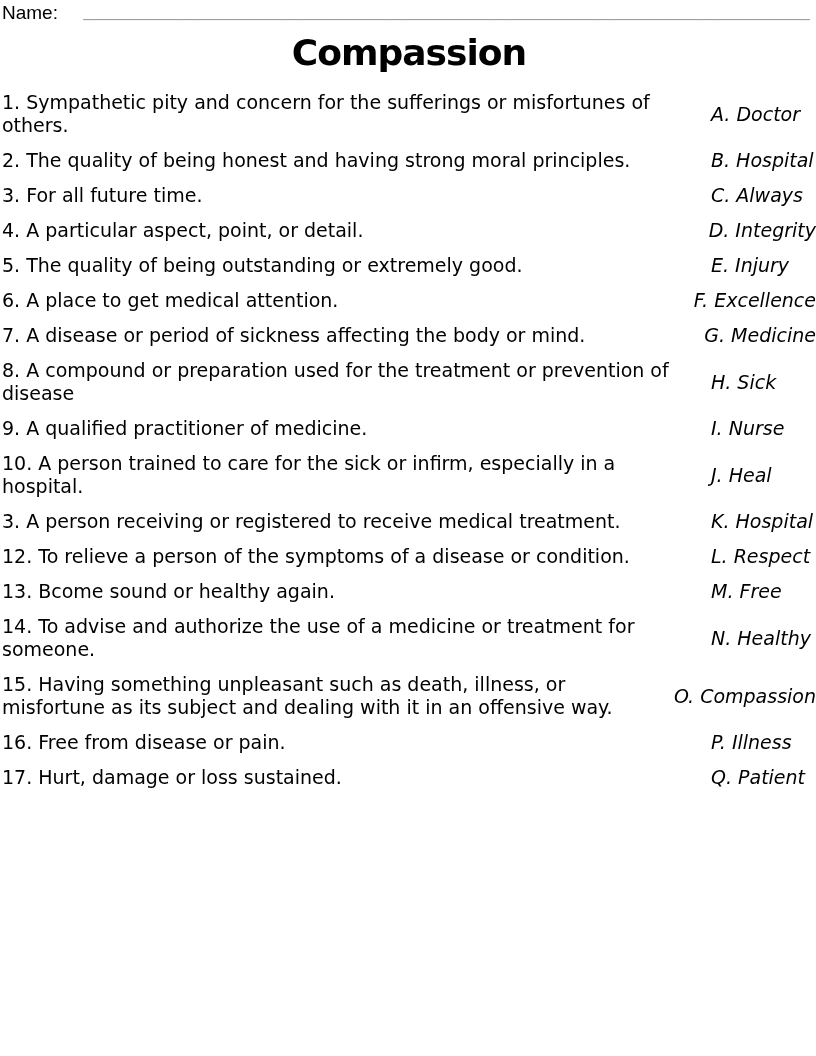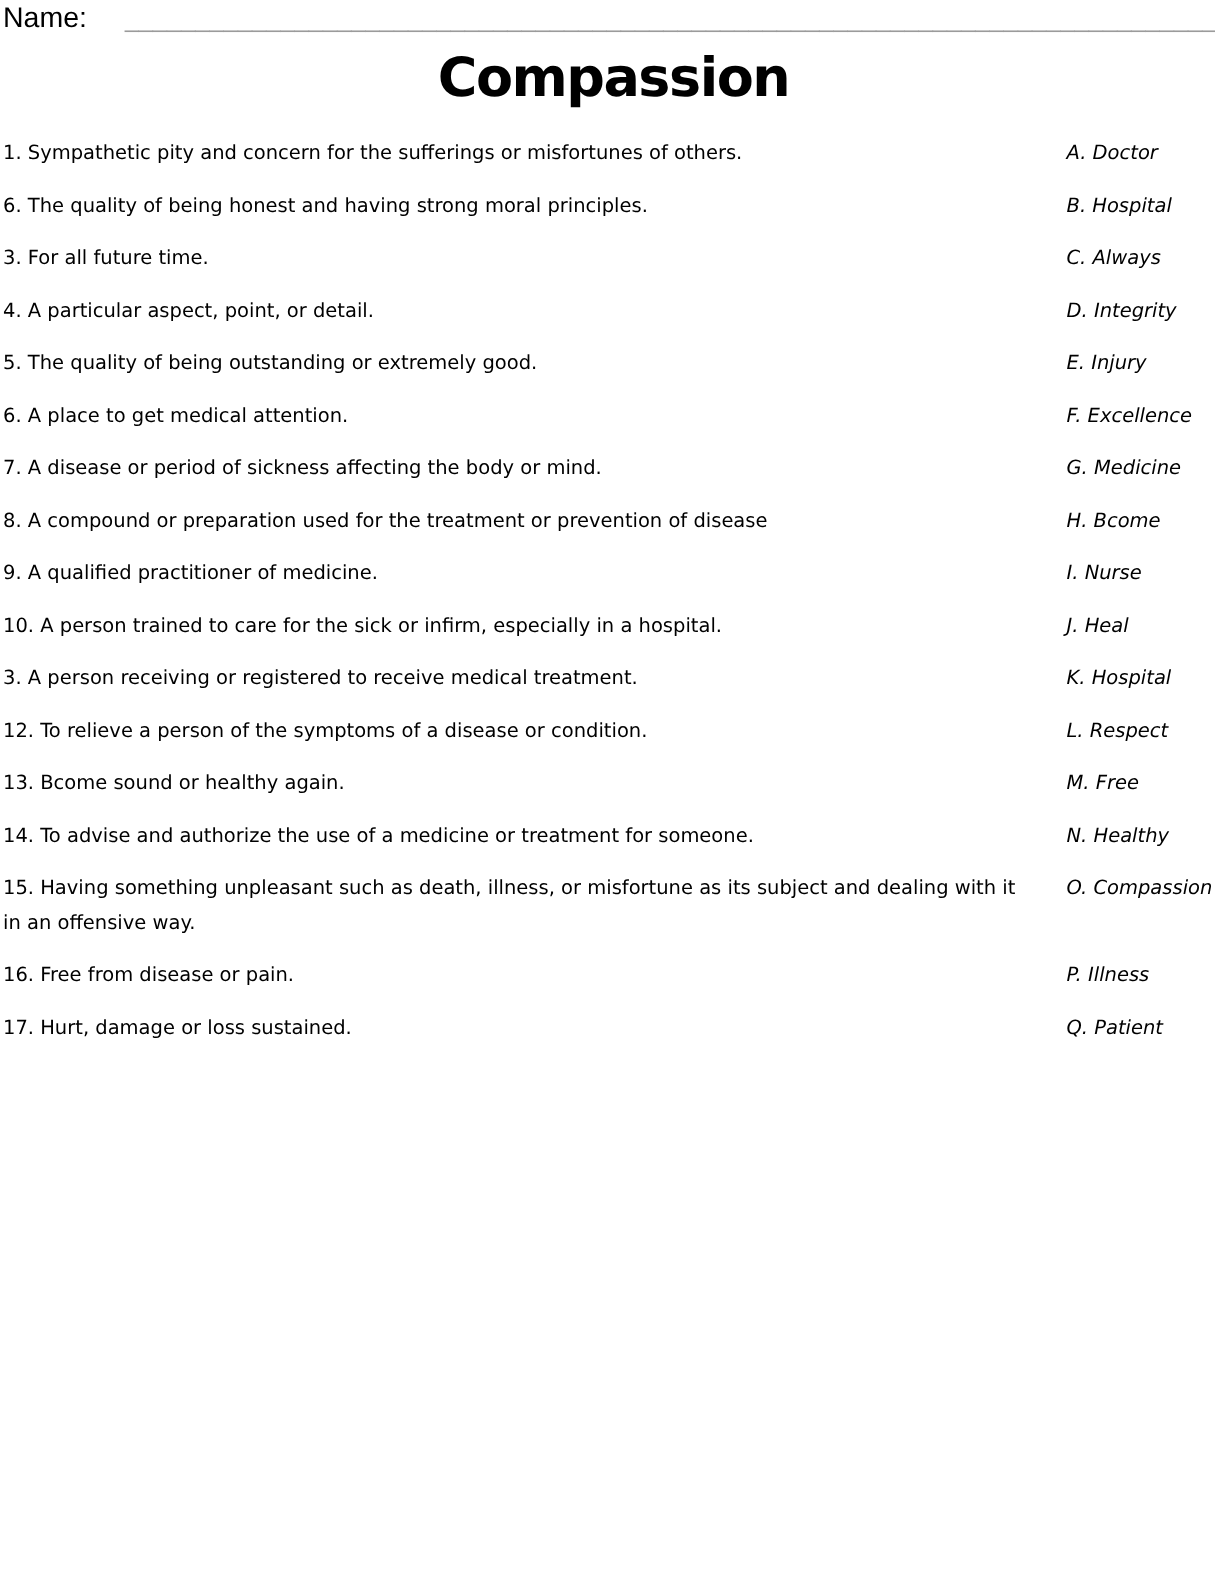--- a/index.html
+++ b/index.html
@@ -10,21 +10,21 @@
     overflow: hidden;
   }
   .page {
     box-sizing: border-box;
     width: 816px; height: 1056px;
     padding: 2px 0 0 2px;
     background: #ffffff;
   }
   .name-row {
     display: flex;
-    align-items: center;
+    align-items: flex-start;
     font-family: "Liberation Sans", sans-serif;
     font-size: 19px;
     padding-right: 6px;
     gap: 17px;
   }
   .name-label { flex: 0 0 auto; padding-right: 8px; white-space: nowrap; }
   .name-line {
     flex: 1 1 auto;
     overflow: hidden;
     white-space: nowrap;
@@ -35,23 +35,23 @@
     margin-top: 8px;
     text-align: center;
     font-size: 36px;
     font-weight: 600;
     line-height: 1.15;
     letter-spacing: -1px;
   }
   .rows { margin-top: 18px; }
   .row {
     display: flex;
-    align-items: flex-start;
+    align-items: center;
     margin-bottom: 12px;
-    font-size: 13px;
+    font-size: 19px;
     line-height: 23px;
   }
   .def { flex: 1 1 auto; padding-right: 28px; }
   .ans { flex: 0 0 105px; font-style: italic; white-space: nowrap; }
 </style>
 </head>
 <body>
 
 <div class="page">
 
@@ -62,21 +62,21 @@
 
   <div class="title">Compassion</div>
 
   <div class="rows" id="rows">
   <div class="row">
     <div class="def">1. Sympathetic pity and concern for the sufferings or misfortunes of others.</div>
     <div class="ans">A. Doctor</div>
   </div>
 
   <div class="row">
-    <div class="def">6. The quality of being honest and having strong moral principles.</div>
+    <div class="def">2. The quality of being honest and having strong moral principles.</div>
     <div class="ans">B. Hospital</div>
   </div>
 
   <div class="row">
     <div class="def">3. For all future time.</div>
     <div class="ans">C. Always</div>
   </div>
 
   <div class="row">
     <div class="def">4. A particular aspect, point, or detail.</div>
@@ -93,21 +93,21 @@
     <div class="ans">F. Excellence</div>
   </div>
 
   <div class="row">
     <div class="def">7. A disease or period of sickness affecting the body or mind.</div>
     <div class="ans">G. Medicine</div>
   </div>
 
   <div class="row">
     <div class="def">8. A compound or preparation used for the treatment or prevention of disease</div>
-    <div class="ans">H. Bcome</div>
+    <div class="ans">H. Sick</div>
   </div>
 
   <div class="row">
     <div class="def">9. A qualified practitioner of medicine.</div>
     <div class="ans">I. Nurse</div>
   </div>
 
   <div class="row">
     <div class="def">10. A person trained to care for the sick or infirm, especially in a hospital.</div>
     <div class="ans">J. Heal</div>

